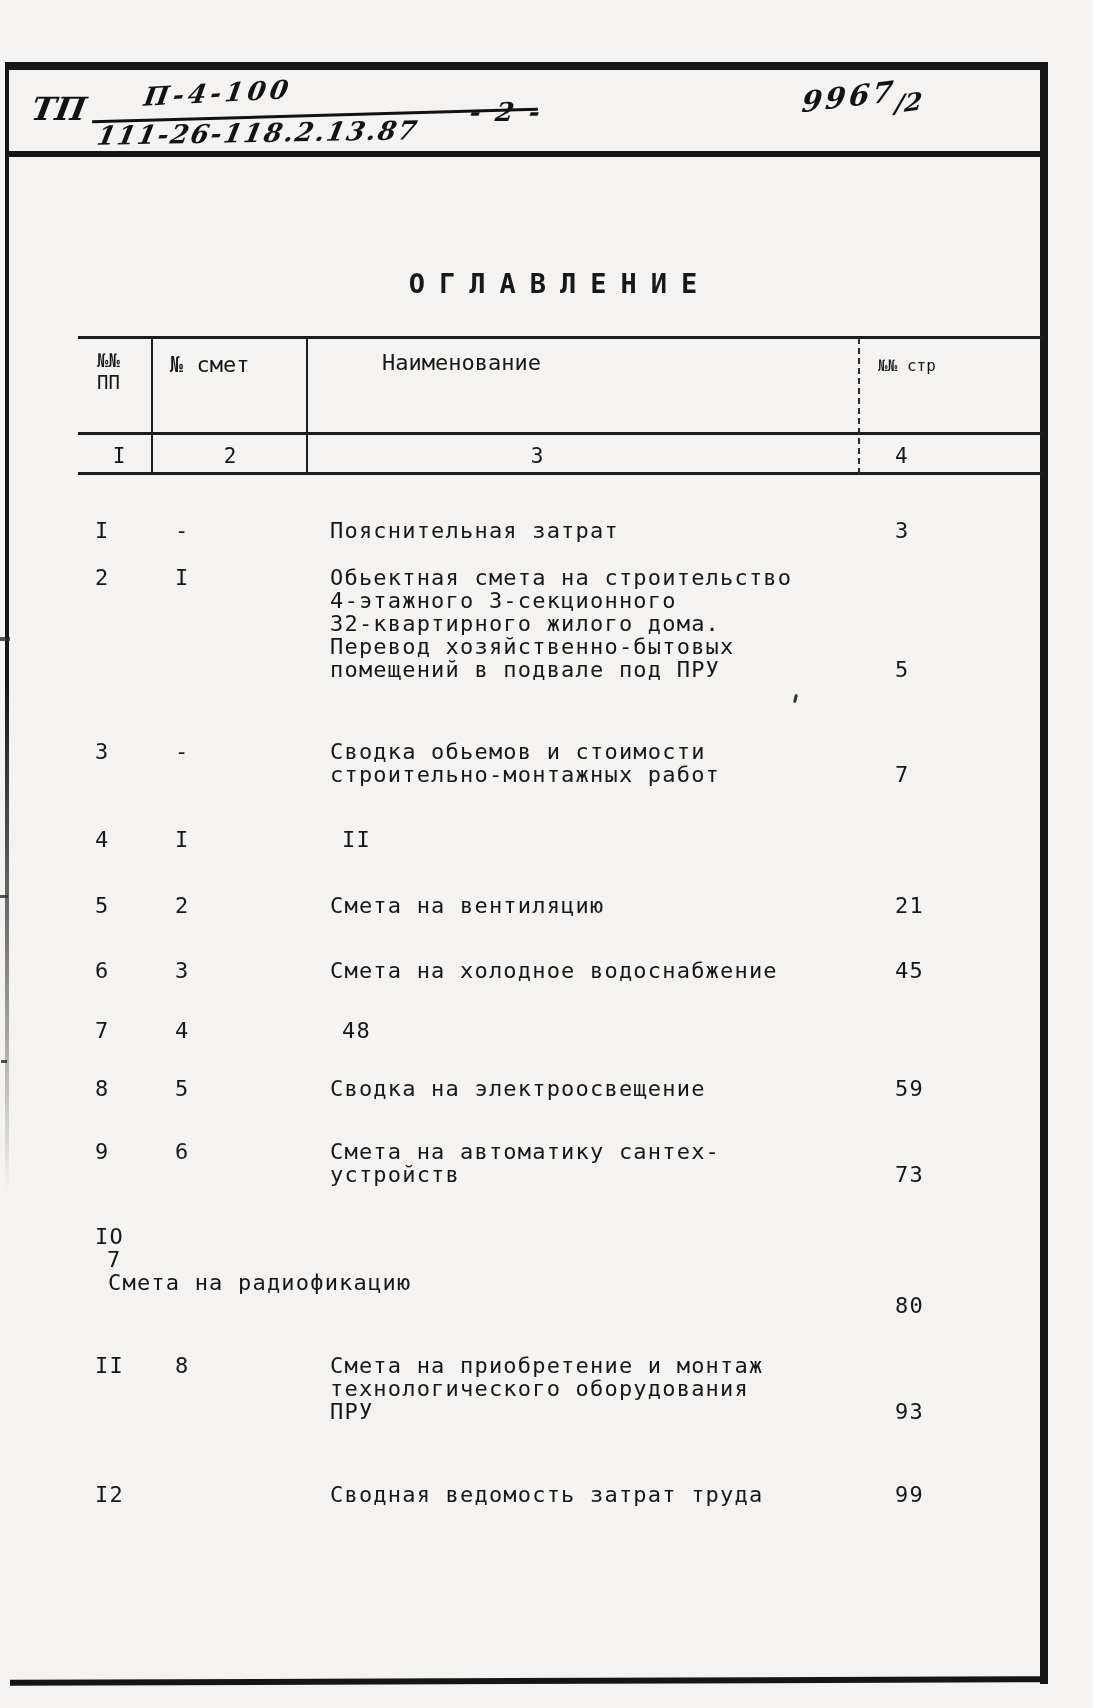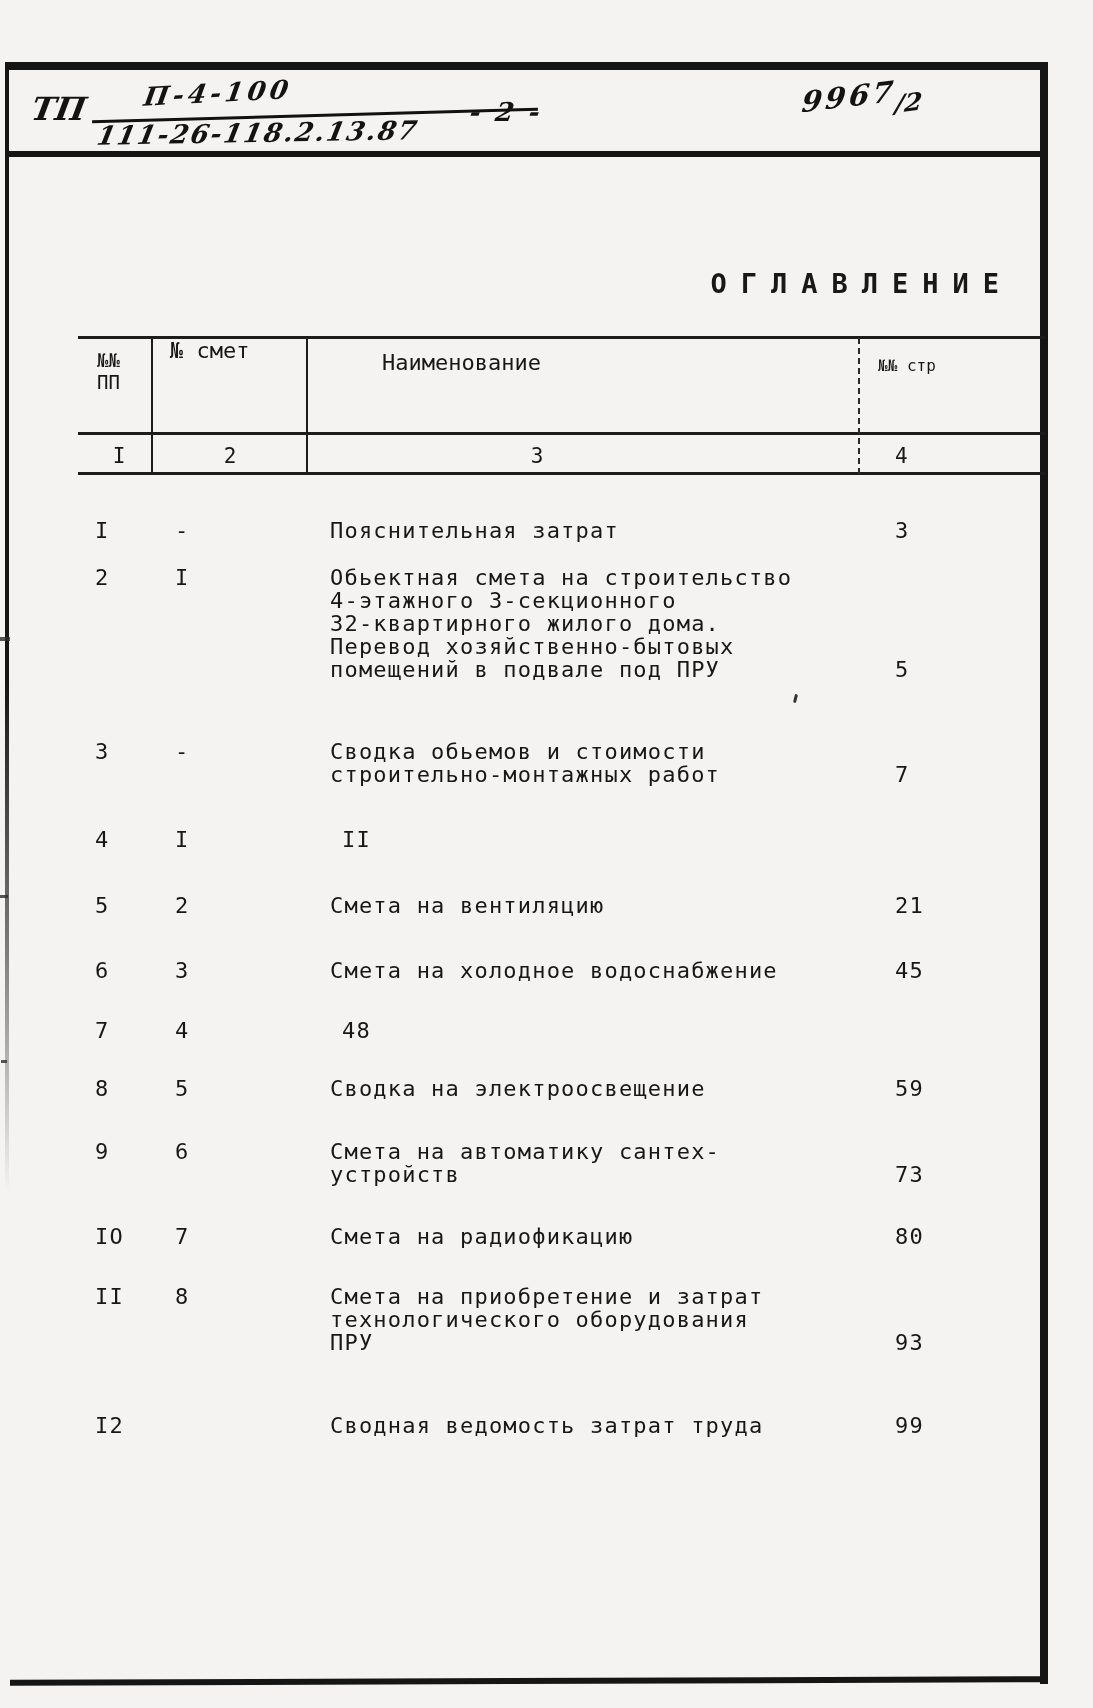--- a/index.html
+++ b/index.html
@@ -38,37 +38,37 @@
   .hw-num{left:145px;top:78px;font-size:26px;letter-spacing:4px;transform:skewX(-12deg) rotate(-3deg);}
   .hw-fracline{position:absolute;left:92px;top:114px;width:446px;height:3px;background:#111;transform:rotate(-1.6deg);}
   .hw-den{left:98px;top:118px;font-size:26px;letter-spacing:2px;transform:skewX(-12deg) rotate(-1deg);}
   .hw-sheet{left:470px;top:97px;font-size:26px;letter-spacing:3px;}
   .hw-doc{left:803px;top:78px;font-size:29px;letter-spacing:3px;transform:skewX(-12deg) rotate(-7deg);}
   .hw-doc .suffix{display:inline-block;font-size:25px;transform:translateY(12px);letter-spacing:0;}
 
   
   .title{
     position:absolute;left:93px;top:268px;width:920px;
-    text-align:right;font-size:27px;letter-spacing:14px;text-indent:14px;
+    text-align:center;font-size:27px;letter-spacing:14px;text-indent:14px;
     font-weight:700;color:#181818;
   }
 
   
   .tl{position:absolute;background:#1c1c1c;}
   .tl-top{left:78px;top:336px;width:967px;height:3px;}
   .tl-mid{left:78px;top:432px;width:967px;height:3px;}
   .tl-bot{left:78px;top:472px;width:967px;height:3px;}
   .vs{position:absolute;top:338px;height:136px;width:2px;background:#1c1c1c;}
   .vs1{left:151px;}
   .vs2{left:306px;}
   .vs3{left:858px;background:none;border-left:2px dashed #2a2a2a;}
 
   .colhead{position:absolute;font-size:22px;white-space:pre-line;line-height:22px;}
   .ch-np{left:97px;top:349px;font-size:19px;}
-  .ch-sm{left:170px;top:340px;}
+  .ch-sm{left:170px;top:354px;}
   .ch-name{left:382px;top:352px;}
   .ch-page{left:878px;top:355px;font-size:16px;}
 
   .colidx{position:absolute;top:444px;font-size:21px;text-align:center;}
   .ci-1{left:85px;width:68px;}
   .ci-2{left:153px;width:154px;}
   .ci-3{left:307px;width:460px;}
   .ci-4{left:860px;width:100px;text-align:left;padding-left:35px;box-sizing:border-box;}
 
   
@@ -80,21 +80,21 @@
   .c-name{width:553px;padding-left:23px;white-space:pre-line;align-self:flex-start;}
   .c-page{width:187px;padding-left:35px;align-self:flex-end;}
   .toc-row:nth-child(2){margin-top:24px;}
   .toc-row:nth-child(3){margin-top:59px;}
   .toc-row:nth-child(4){margin-top:42px;}
   .toc-row:nth-child(5){margin-top:43px;}
   .toc-row:nth-child(6){margin-top:42px;}
   .toc-row:nth-child(7){margin-top:37px;}
   .toc-row:nth-child(8){margin-top:35px;}
   .toc-row:nth-child(9){margin-top:40px;}
-  .toc-row:nth-child(10){margin-top:39px;}
+  .toc-row:nth-child(10){margin-top:39px;flex-direction:column;}
   .toc-row:nth-child(11){margin-top:37px;}
   .toc-row:nth-child(12){margin-top:60px;}
 </style>
 </head>
 <body>
 
 <div class="page">
 
   <div class="b b-top"></div>
   <div class="b b-headrule"></div>
@@ -194,21 +194,21 @@
     </div>
     <div class="toc-row">
       <div class="c c-np">IO</div>
       <div class="c c-sm">7</div>
       <div class="c c-name">Смета на радиофикацию</div>
       <div class="c c-page">80</div>
     </div>
     <div class="toc-row">
       <div class="c c-np">II</div>
       <div class="c c-sm">8</div>
-      <div class="c c-name">Смета на приобретение и затрат
+      <div class="c c-name">Смета на приобретение и монтаж
 технологического оборудования
 ПРУ</div>
       <div class="c c-page">93</div>
     </div>
     <div class="toc-row">
       <div class="c c-np">I2</div>
       <div class="c c-sm"></div>
       <div class="c c-name">Сводная ведомость затрат труда</div>
       <div class="c c-page">99</div>
     </div>

